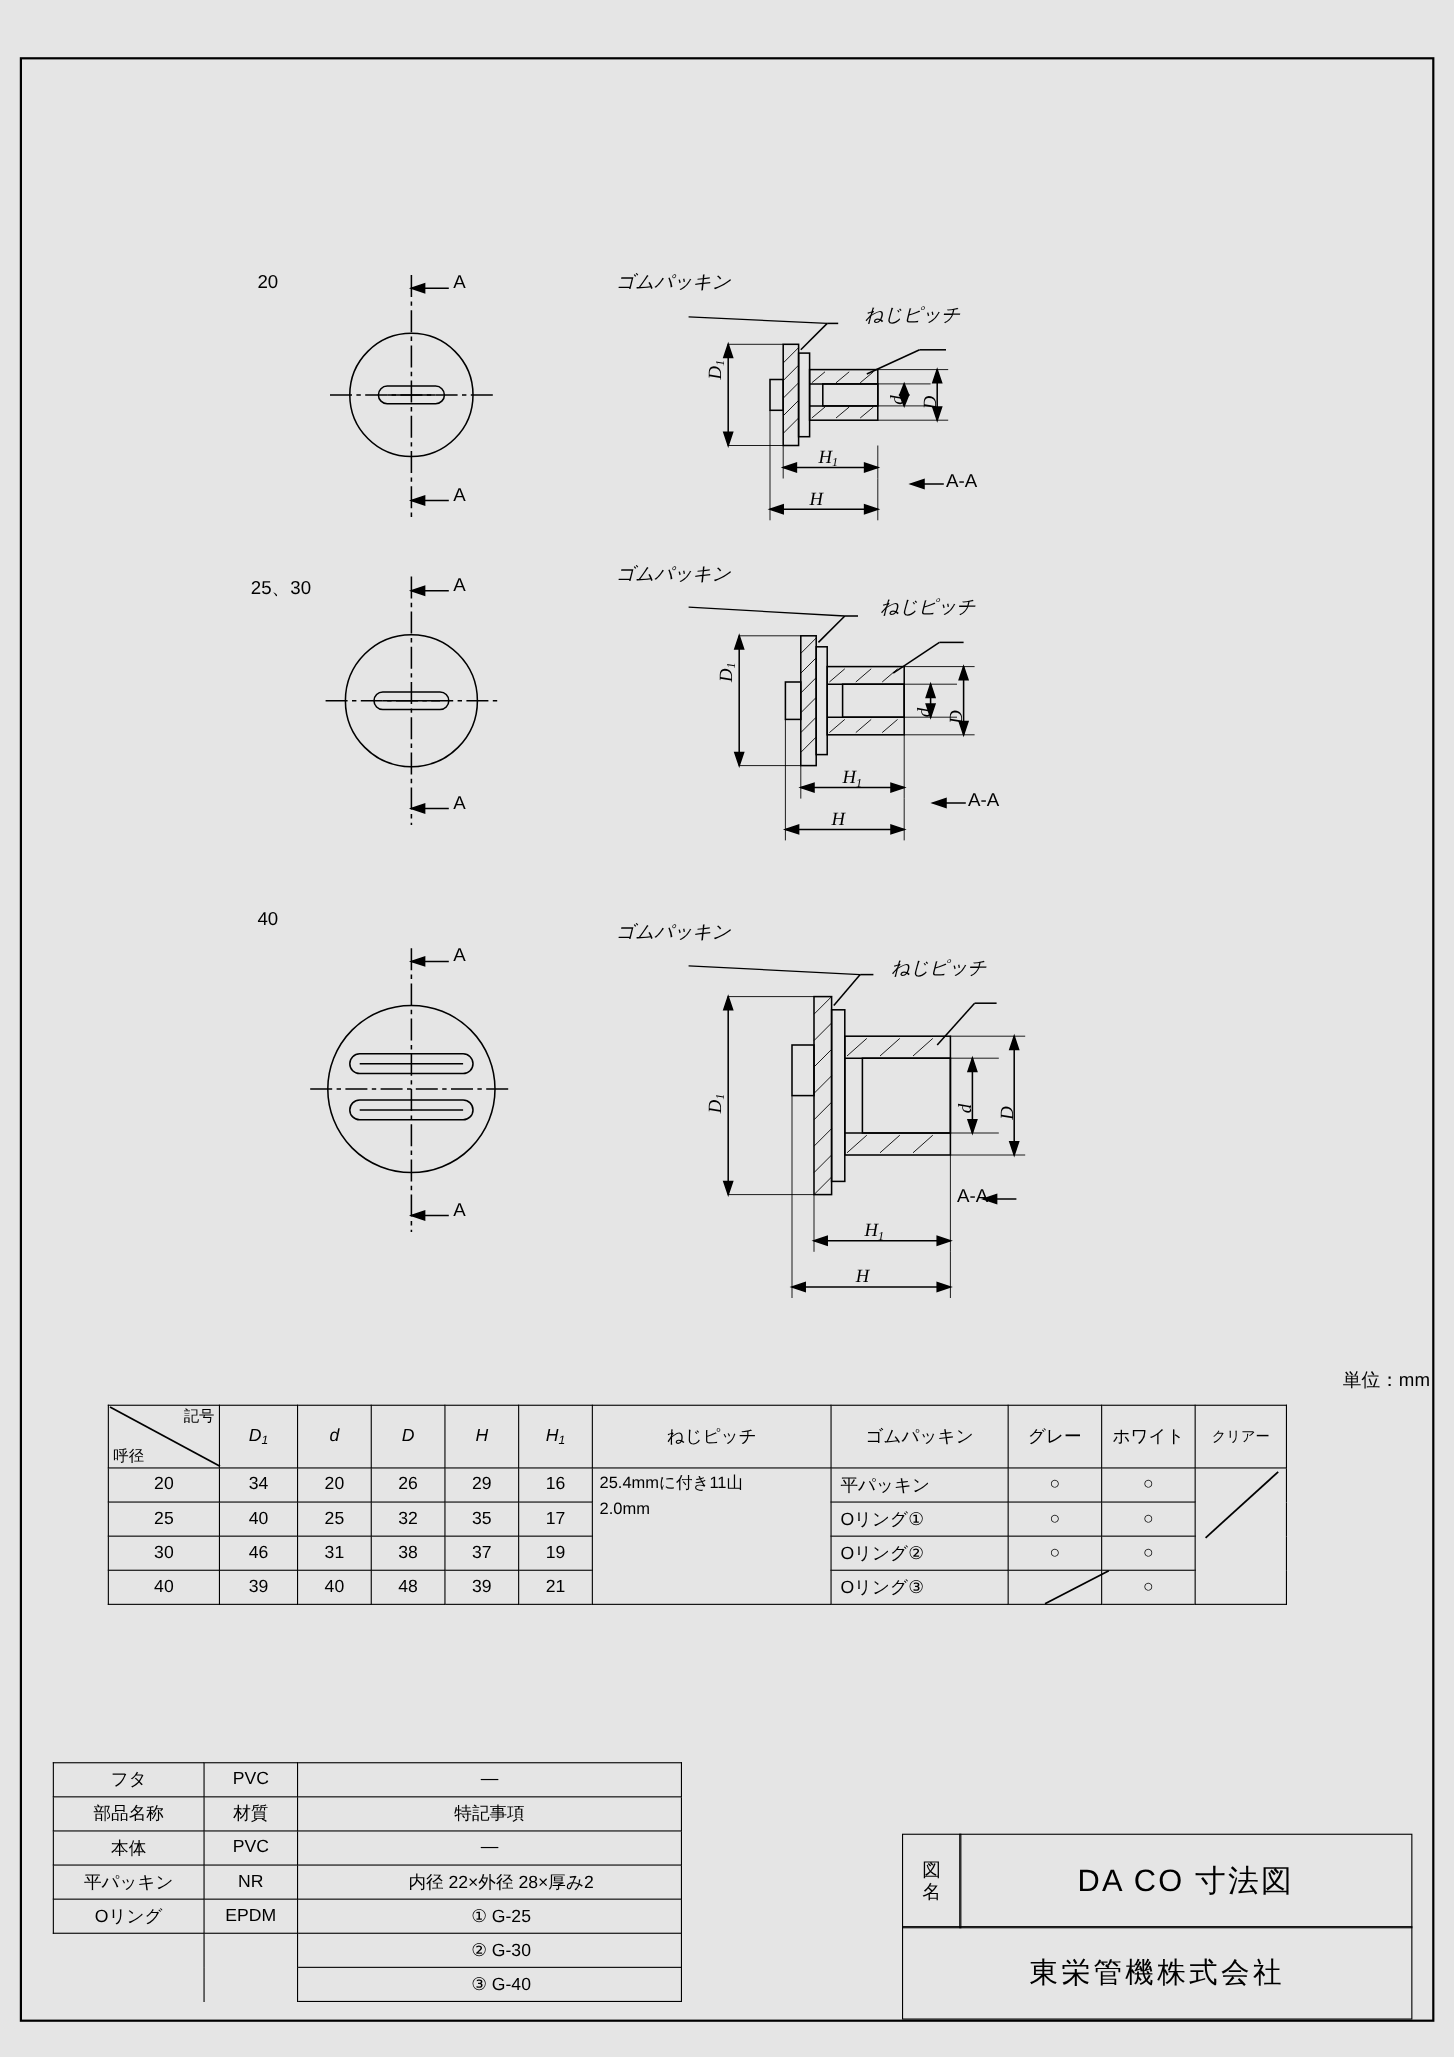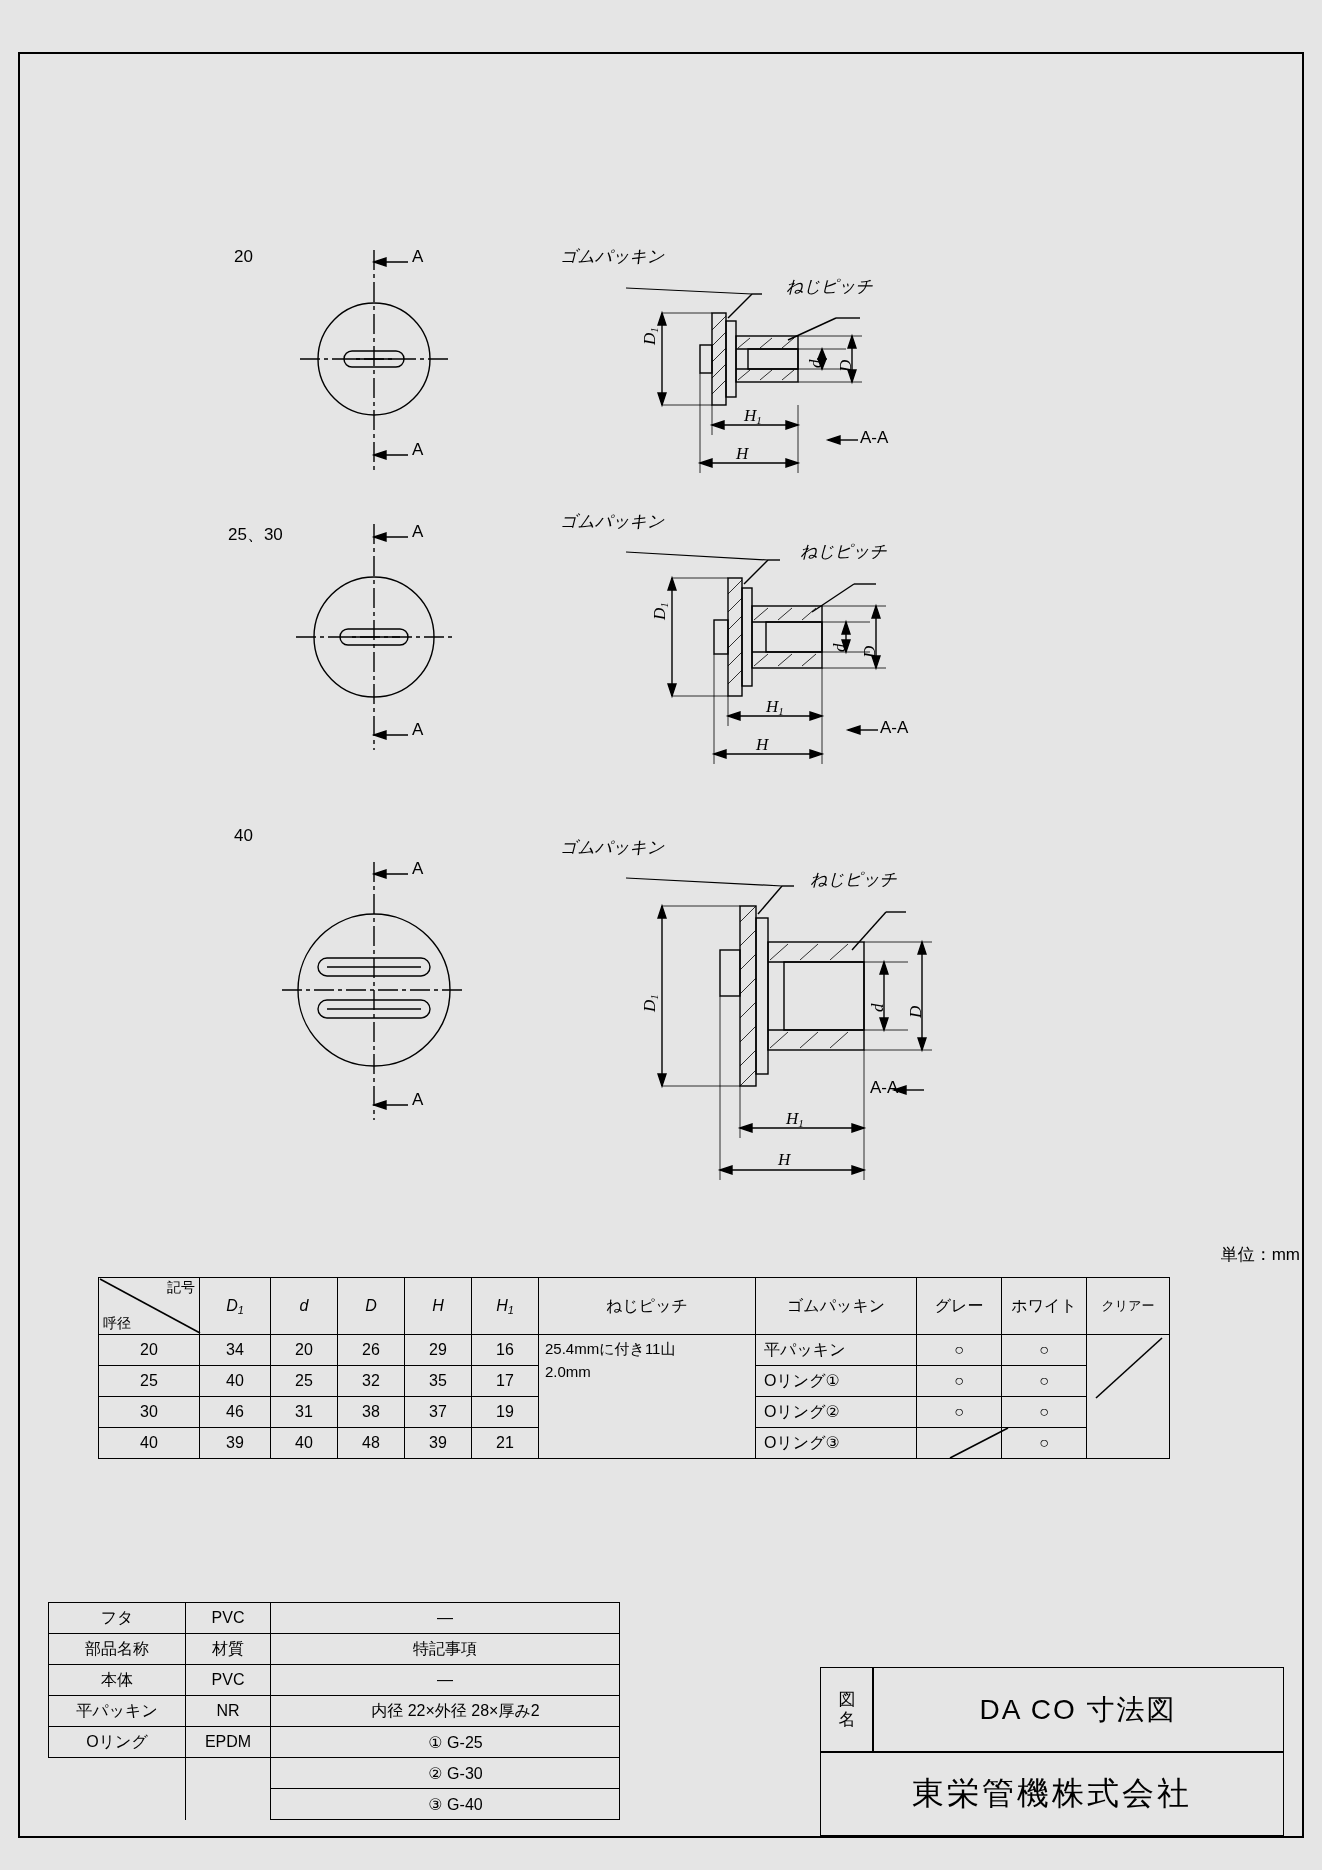--- a/index.html
+++ b/index.html
@@ -17,21 +17,21 @@
   .unit{position:absolute;right:22px;top:1243px;font-size:17px;}
   
   .parts{position:absolute;left:48px;top:1602px;font-size:16px;}
   .parts td{border:1.6px solid #000;height:30px;text-align:center;padding:0 4px;}
   .parts td.left{text-align:center;padding-left:25px;}
   
   .title{position:absolute;left:820px;top:1667px;width:462px;height:167px;}
   .title .box{position:absolute;border:1.6px solid #000;}
   .tb-name{left:0;top:0;width:52px;height:84px;display:flex;flex-direction:column;align-items:center;justify-content:center;font-size:17px;line-height:1.15;}
   .tb-title{left:52px;top:0;width:410px;height:84px;display:flex;align-items:center;justify-content:center;font-size:28px;letter-spacing:2px;}
-  .tb-company{left:0;top:84px;width:462px;height:83px;display:flex;align-items:center;justify-content:center;font-size:32px;letter-spacing:3px;}
+  .tb-company{left:0;top:84px;width:462px;height:83px;display:flex;align-items:center;justify-content:center;font-size:26px;letter-spacing:3px;}
 </style>
 </head>
 <body>
 
 <div id="page">
   <div class="frame"></div>
 
   <svg width="1322" height="1870">
     <g stroke="#000" fill="none" stroke-width="1.4">
 

